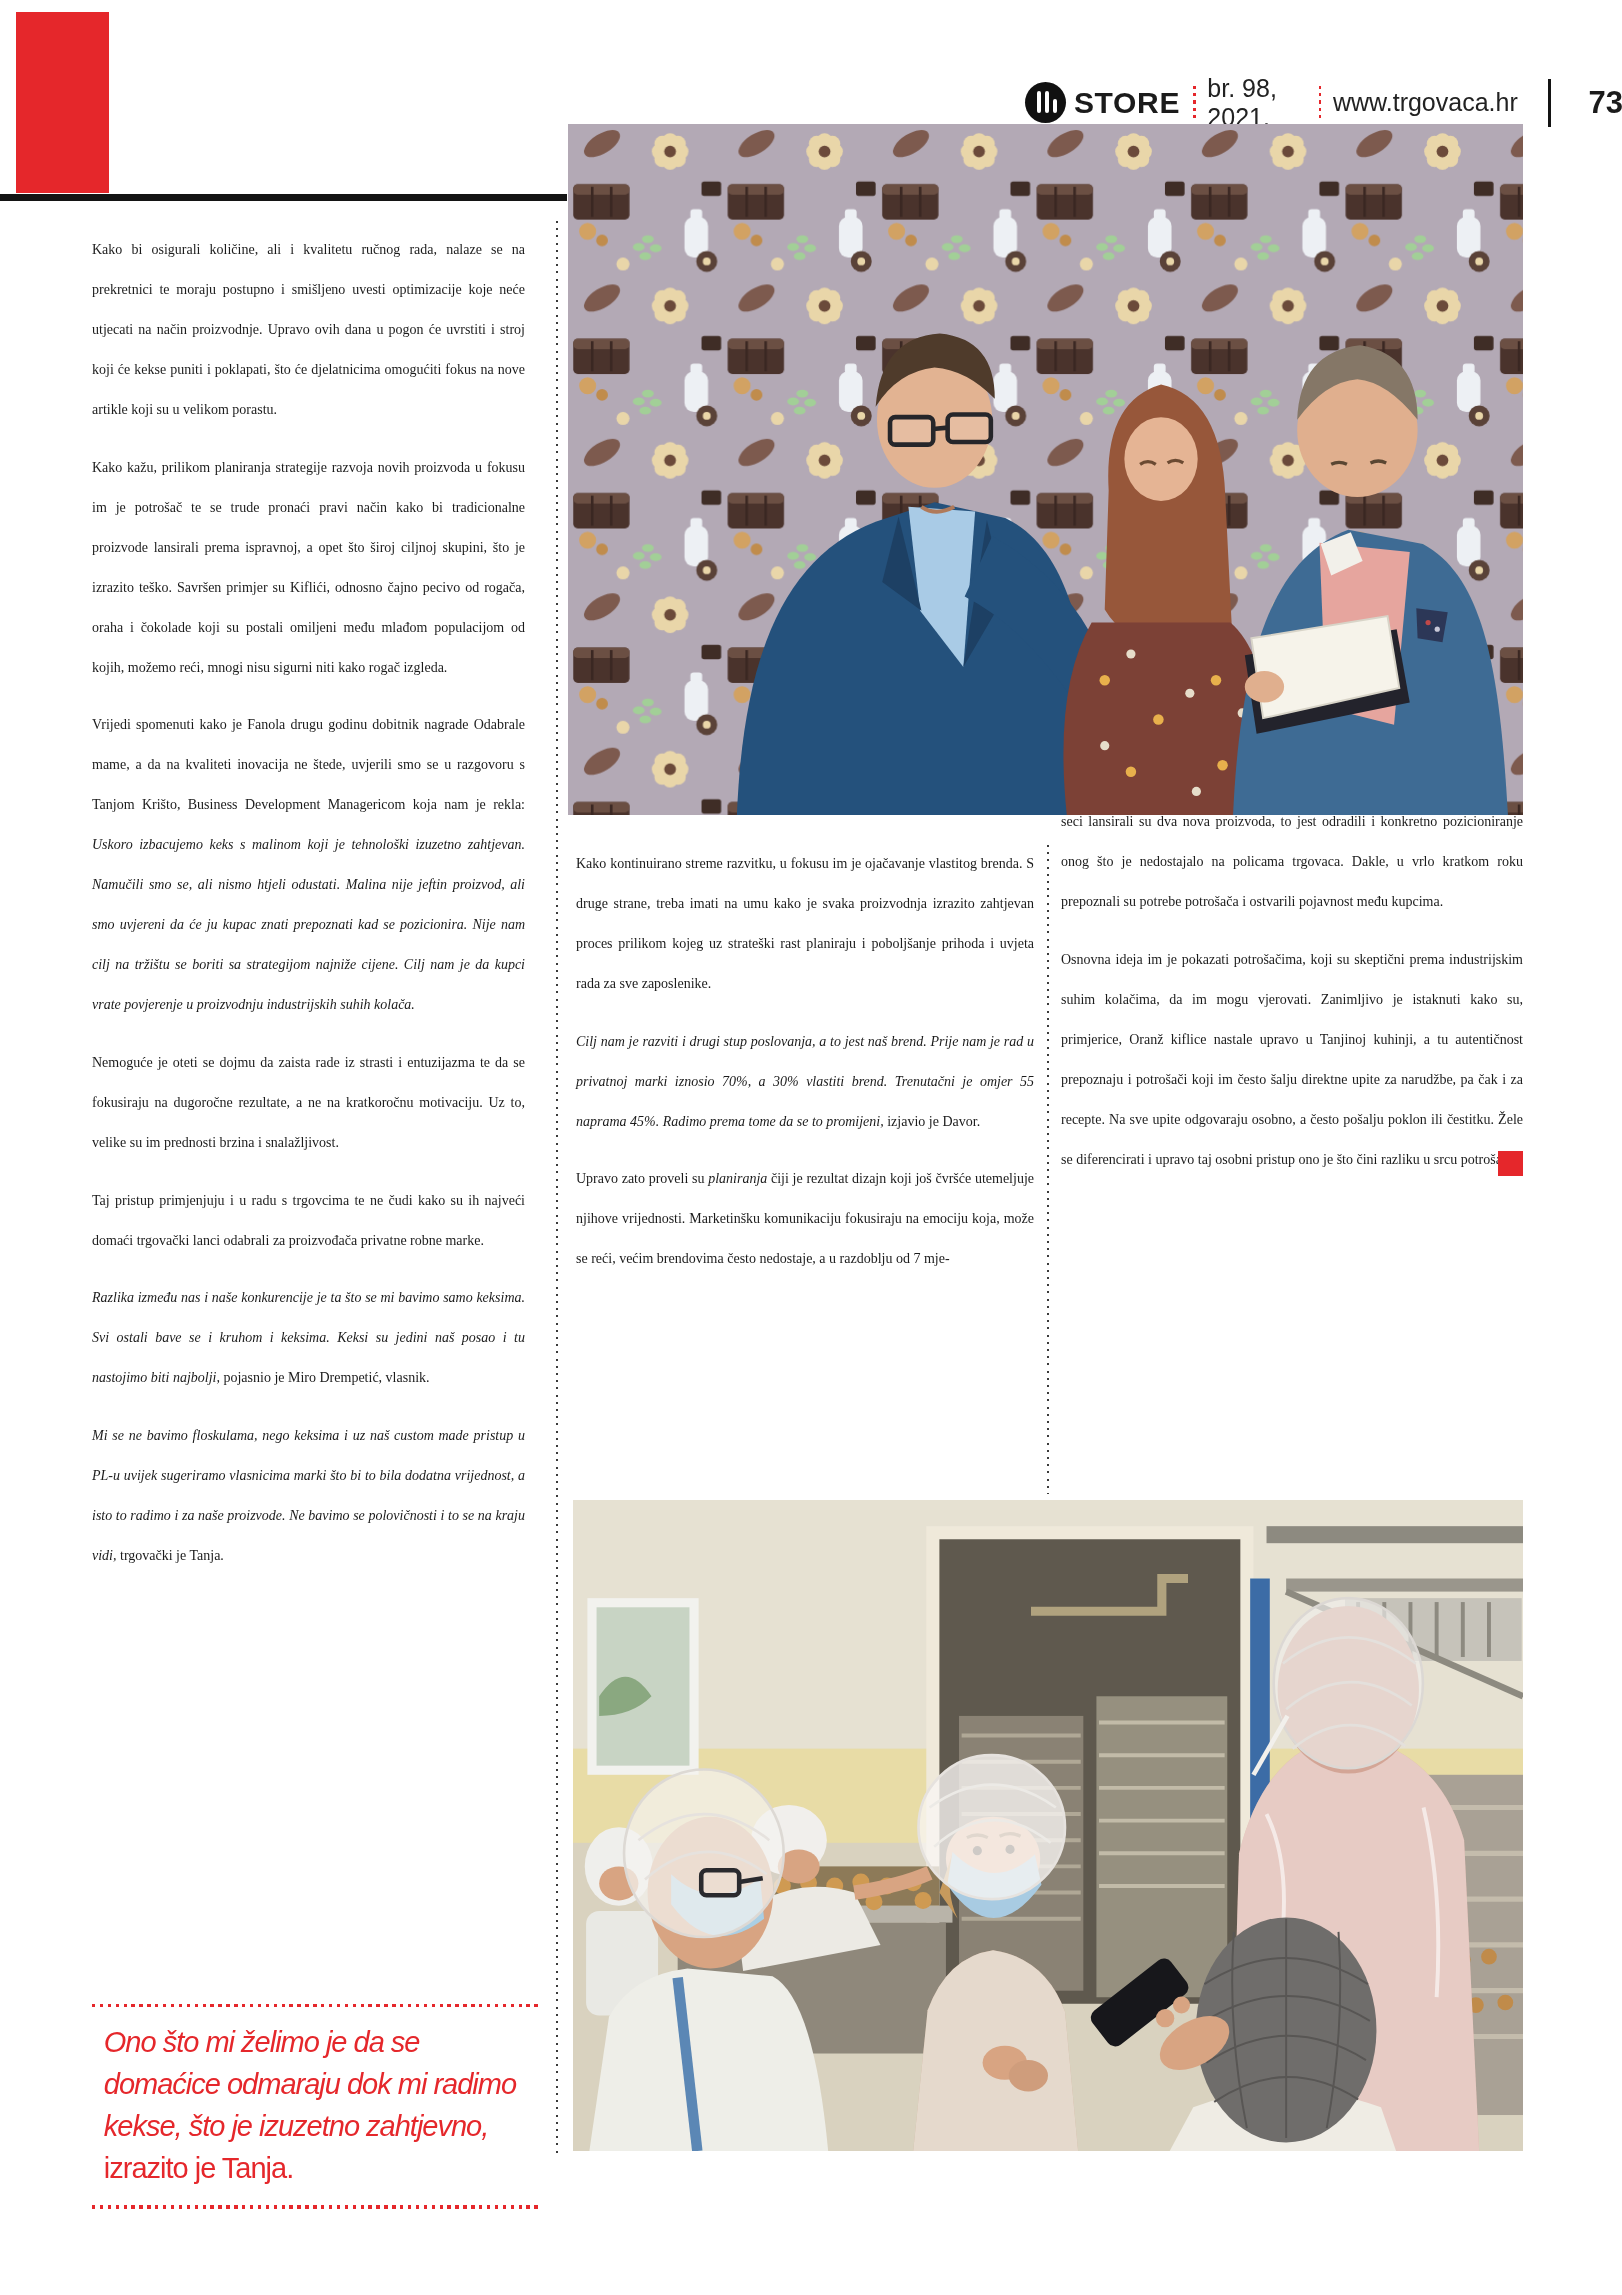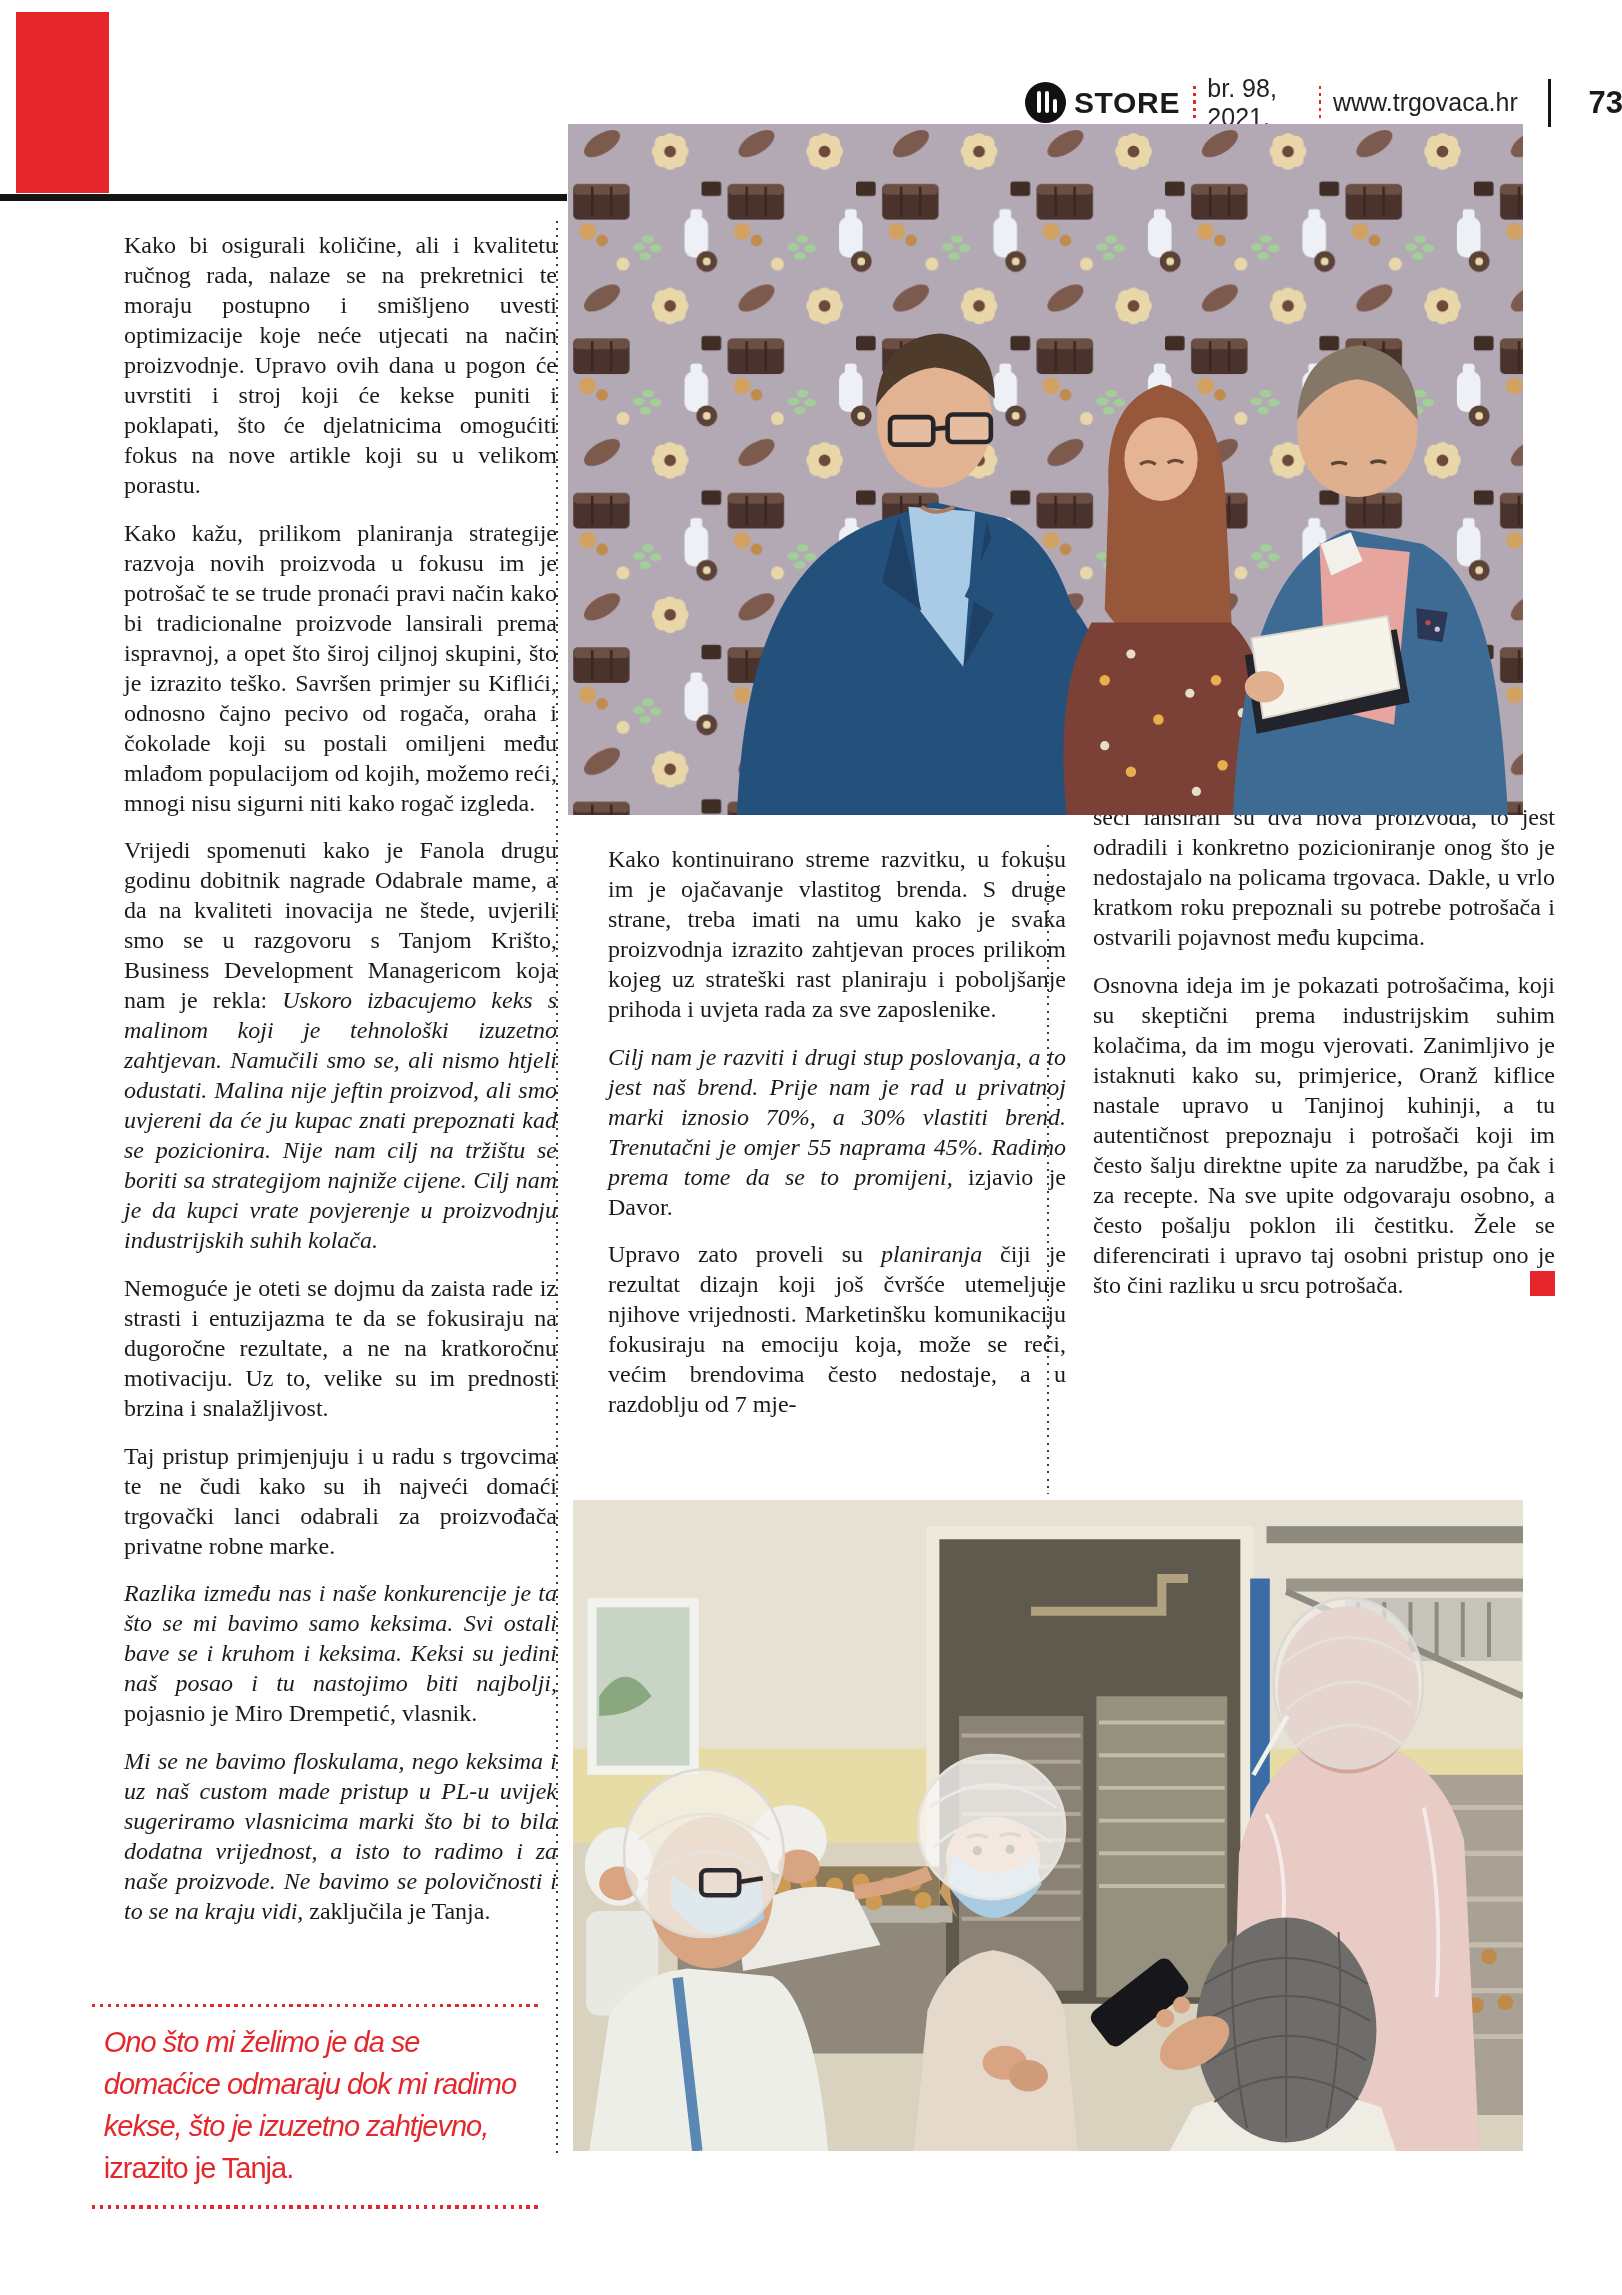--- a/index.html
+++ b/index.html
@@ -22,21 +22,21 @@
     background:repeating-linear-gradient(#e5272b 0 3.3px, transparent 3.3px 7.2px);}
   .hdr-text{font-size:25px;margin-left:11.8px;color:#222;}
   .hdr-divider{width:3.9px;height:48px;background:#141414;margin-left:30px;}
   .page-num{font-weight:bold;font-size:31px;margin-left:38px;}
   
   .vdots{position:absolute;width:2px;
     background:repeating-linear-gradient(#3a3a3a 0 2px, transparent 2px 7.2px);}
   .vdots.left{left:556px;top:221px;height:1932px;}
   .vdots.mid{left:1047px;top:845px;height:649px;}
   
-  .col{position:absolute;font-size:24px;line-height:30px;text-align:justify;margin-left:32px;}
+  .col{position:absolute;font-size:14px;line-height:40px;text-align:justify;}
   .col p{margin:0 0 17.7px 0;}
   .col p.rel{position:relative;}
   .col .it{font-style:italic;}
   .col-left{left:92px;top:230px;width:433px;}
   .col-mid{left:576px;top:844px;width:458px;}
   .col-right{left:1061px;top:802px;width:462px;}
   .end-square{position:absolute;right:0;bottom:3.9px;width:25px;height:25px;background:#e5272b;}
   
   .quote{position:absolute;left:92px;top:2004px;width:450px;padding:17px 0 19.6px 0;
     font-family:"Liberation Sans", sans-serif;font-size:29px;line-height:42px;
@@ -78,21 +78,21 @@
 <div class="vdots left"></div>
 <div class="vdots mid"></div>
 
 <div class="col col-left">
     <p><span>Kako bi osigurali količine, ali i kvalitetu ručnog rada, nalaze se na prekretnici te moraju postupno i smišljeno uvesti optimizacije koje neće utjecati na način proizvodnje. Upravo ovih dana u pogon će uvrstiti i stroj koji će kekse puniti i poklapati, što će djelatnicima omogućiti fokus na nove artikle koji su u velikom porastu.</span></p>
     <p><span>Kako kažu, prilikom planiranja strategije razvoja novih proizvoda u fokusu im je potrošač te se trude pronaći pravi način kako bi tradicionalne proizvode lansirali prema ispravnoj, a opet što široj ciljnoj skupini, što je izrazito teško. Savršen primjer su Kiflići, odnosno čajno pecivo od rogača, oraha i čokolade koji su postali omiljeni među mlađom populacijom od kojih, možemo reći, mnogi nisu sigurni niti kako rogač izgleda.</span></p>
     <p><span>Vrijedi spomenuti kako je Fanola drugu godinu dobitnik nagrade Odabrale mame, a da na kvaliteti inovacija ne štede, uvjerili smo se u razgovoru s Tanjom Krišto, Business Development Managericom koja nam je rekla: </span><span class="it">Uskoro izbacujemo keks s malinom koji je tehnološki izuzetno zahtjevan. Namučili smo se, ali nismo htjeli odustati. Malina nije jeftin proizvod, ali smo uvjereni da će ju kupac znati prepoznati kad se pozicionira. Nije nam cilj na tržištu se boriti sa strategijom najniže cijene. Cilj nam je da kupci vrate povjerenje u proizvodnju industrijskih suhih kolača.</span></p>
     <p><span>Nemoguće je oteti se dojmu da zaista rade iz strasti i entuzijazma te da se fokusiraju na dugoročne rezultate, a ne na kratkoročnu motivaciju. Uz to, velike su im prednosti brzina i snalažljivost.</span></p>
     <p><span>Taj pristup primjenjuju i u radu s trgovcima te ne čudi kako su ih najveći domaći trgovački lanci odabrali za proizvođača privatne robne marke.</span></p>
     <p><span class="it">Razlika između nas i naše konkurencije je ta što se mi bavimo samo keksima. Svi ostali bave se i kruhom i keksima. Keksi su jedini naš posao i tu nastojimo biti najbolji,</span><span> pojasnio je Miro Drempetić, vlasnik.</span></p>
-    <p><span class="it">Mi se ne bavimo floskulama, nego keksima i uz naš custom made pristup u PL-u uvijek sugeriramo vlasnicima marki što bi to bila dodatna vrijednost, a isto to radimo i za naše proizvode. Ne bavimo se polovičnosti i to se na kraju vidi,</span><span> zaključila je Tanja.</span></p>
+    <p><span class="it">Mi se ne bavimo floskulama, nego keksima i uz naš custom made pristup u PL-u uvijek sugeriramo vlasnicima marki što bi to bila dodatna vrijednost, a isto to radimo i za naše proizvode. Ne bavimo se polovičnosti i to se na kraju vidi,</span><span> trgovački je Tanja.</span></p>
   </div>
 <div class="col col-mid">
     <p><span>Kako kontinuirano streme razvitku, u fokusu im je ojačavanje vlastitog brenda. S druge strane, treba imati na umu kako je svaka proizvodnja izrazito zahtjevan proces prilikom kojeg uz strateški rast planiraju i poboljšanje prihoda i uvjeta rada za sve zaposlenike.</span></p>
     <p><span class="it">Cilj nam je razviti i drugi stup poslovanja, a to jest naš brend. Prije nam je rad u privatnoj marki iznosio 70%, a 30% vlastiti brend. Trenutačni je omjer 55 naprama 45%. Radimo prema tome da se to promijeni,</span><span> izjavio je Davor.</span></p>
     <p><span>Upravo zato proveli su </span><span class="it">planiranja</span><span> čiji je rezultat dizajn koji još čvršće utemeljuje njihove vrijednosti. Marketinšku komunikaciju fokusiraju na emociju koja, može se reći, većim brendovima često nedostaje, a u razdoblju od 7 mje-</span></p>
   </div>
 <div class="col col-right">
     <p><span>seci lansirali su dva nova proizvoda, to jest odradili i konkretno pozicioniranje onog što je nedostajalo na policama trgovaca. Dakle, u vrlo kratkom roku prepoznali su potrebe potrošača i ostvarili pojavnost među kupcima.</span></p>
     <p class="rel"><span>Osnovna ideja im je pokazati potrošačima, koji su skeptični prema industrijskim suhim kolačima, da im mogu vjerovati. Zanimljivo je istaknuti kako su, primjerice, Oranž kiflice nastale upravo u Tanjinoj kuhinji, a tu autentičnost prepoznaju i potrošači koji im često šalju direktne upite za narudžbe, pa čak i za recepte. Na sve upite odgovaraju osobno, a često pošalju poklon ili čestitku. Žele se diferencirati i upravo taj osobni pristup ono je što čini razliku u srcu potrošača.</span><span class="end-square"></span></p>
   </div>

